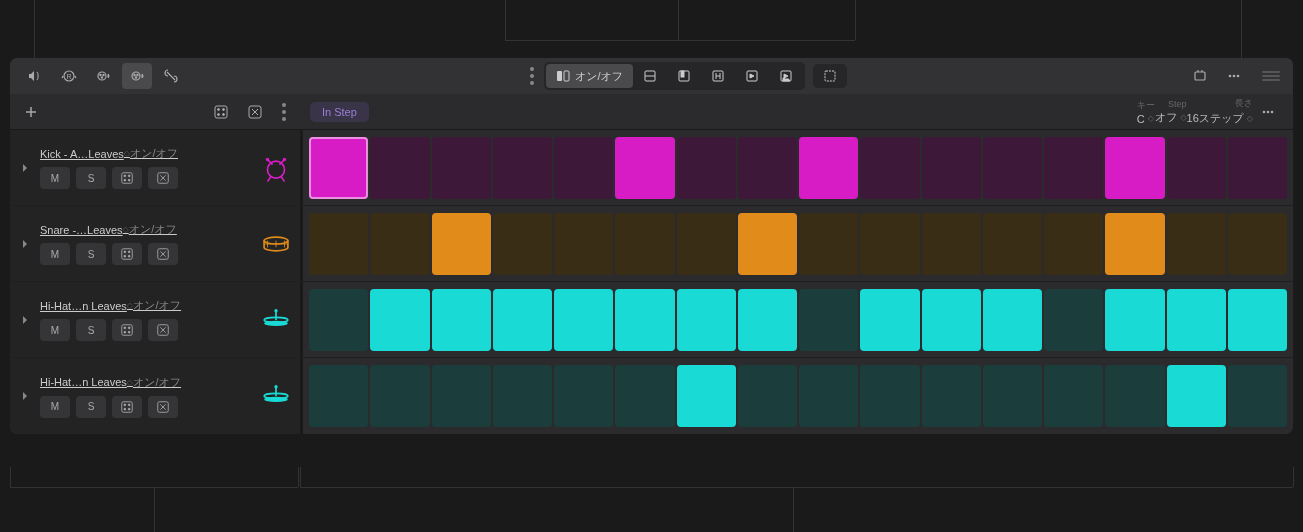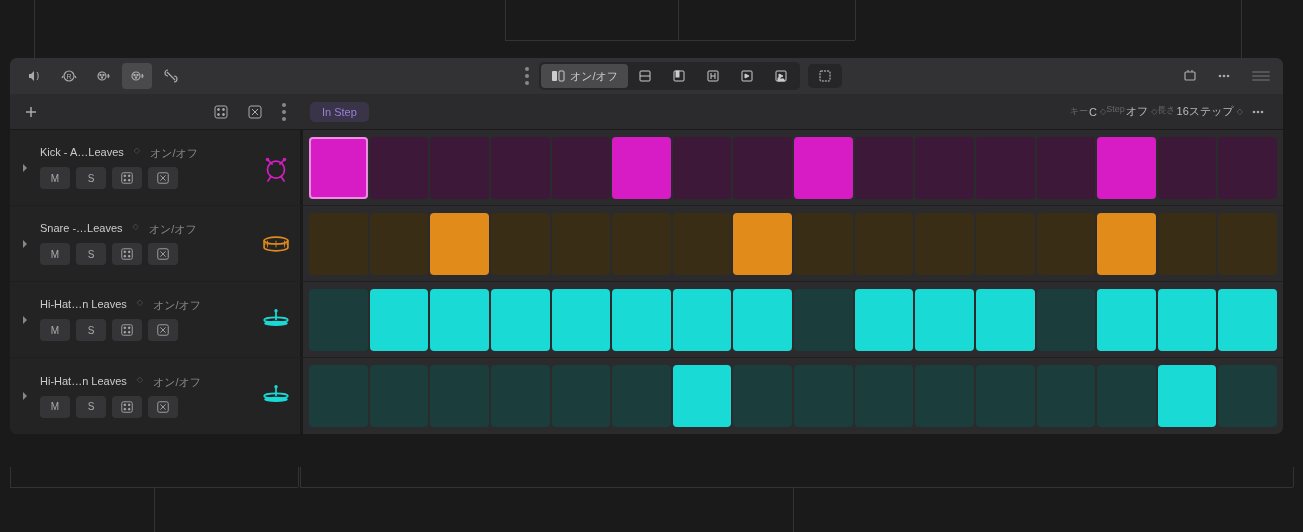--- a/index.html
+++ b/index.html
@@ -1,18 +1,18 @@
 <!DOCTYPE html>
 <html><head>
 <meta charset="utf-8">
 <style>
 * { margin: 0; padding: 0; box-sizing: border-box; font-family: -apple-system, BlinkMacSystemFont, "Segoe UI", sans-serif; }
 body { background: #1a1a1a; color: #999; width: 1303px; height: 532px; overflow: hidden; }
 
-.app { position: relative; padding: 58px 10px 60px 0; }
+.app { position: relative; padding: 58px 0 60px 0; }
 
 
 .callout { position: absolute; background: #333; z-index: 0; }
 .callout.v { width: 1px; }
 .callout.h { height: 1px; }
 
 .editor { background: #2b2b2d; border-radius: 7px; overflow: hidden; position: relative; margin: 0 10px; }
 
 
 .toolbar { height: 36px; background: #323234; display: flex; align-items: center; padding: 0 10px; gap: 4px; }
@@ -35,34 +35,34 @@
 .header-left { width: 290px; display: flex; align-items: center; padding: 0 8px; gap: 8px; }
 .add-btn { width: 26px; height: 26px; display: flex; align-items: center; justify-content: center; color: #aaa; cursor: pointer; font-size: 18px; }
 .hl-spacer { flex: 1; }
 .dice-btn { width: 26px; height: 26px; display: flex; align-items: center; justify-content: center; color: #aaa; cursor: pointer; }
 .vdots { display: flex; flex-direction: column; gap: 3px; padding: 0 6px; cursor: pointer; }
 .vdots span { width: 4px; height: 4px; background: #888; border-radius: 50%; }
 
 .header-right { flex: 1; display: flex; align-items: center; padding: 0 10px; }
 .chip { background: #3a3448; color: #9a7fd8; font-size: 11px; padding: 4px 12px; border-radius: 5px; cursor: pointer; }
 .hr-spacer { flex: 1; }
-.param { display: flex; flex-direction: row; font-size: 10px; color: #888; gap: 1px; cursor: pointer; }
+.param { display: flex; flex-direction: column; font-size: 10px; color: #888; gap: 1px; cursor: pointer; text-align: right; }
 .param .label { font-size: 9px; color: #666; }
 .param .value { font-size: 11px; color: #bbb; display: flex; align-items: center; gap: 3px; }
 .param .diam { font-size: 8px; color: #666; }
 
 
 .rows { }
 .row { display: flex; height: 76px; border-bottom: 1px solid #1f1f20; }
 .row:last-child { border-bottom: none; }
 .row-head { width: 290px; background: #232324; display: flex; align-items: stretch; position: relative; }
 .disclosure { width: 30px; display: flex; align-items: center; justify-content: center; color: #888; cursor: pointer; }
 .disclosure svg { width: 10px; height: 10px; }
 .row-head-main { flex: 1; display: flex; flex-direction: column; justify-content: center; padding: 6px 0; gap: 6px; }
-.row-title { display: flex; font-size: 11px; color: #ccc; gap: 10px; }
+.row-title { display: flex; align-items: center; font-size: 11px; color: #ccc; gap: 0; text-decoration: underline; }
 .row-title .diam { font-size: 8px; color: #555; }
 .row-title .mode { color: #888; }
 .row-ctrls { display: flex; gap: 6px; }
 .ctrl-btn { width: 30px; height: 22px; background: #353537; border-radius: 4px; display: flex; align-items: center; justify-content: center; font-size: 10px; color: #aaa; cursor: pointer; }
 .ctrl-btn svg { width: 14px; height: 14px; }
 .row-icon { width: 48px; display: flex; align-items: center; justify-content: center; }
 .row-icon svg { width: 34px; height: 34px; }
 .vbar { width: 3px; background: #1a1a1a; }
 
 .row-steps { flex: 1; display: flex; align-items: center; padding: 5px 6px; gap: 2px; }

